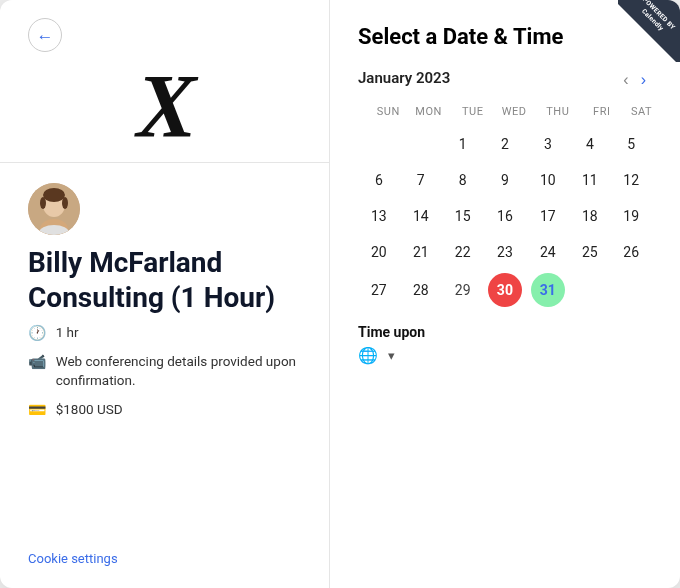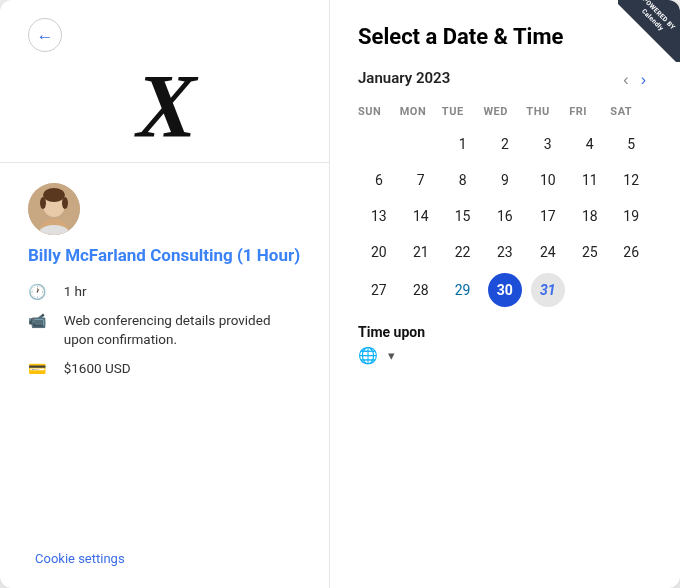--- a/index.html
+++ b/index.html
@@ -85,54 +85,52 @@
       color: #fff;
     }
     
     .avatar svg { width: 52px; height: 52px; }
     .person-name {
       font-size: 13px;
       color: #555;
       margin-bottom: 4px;
     }
     .event-title {
-      font-size: 17px;
-      font-weight: 700;
-      color: #3b82f6;
+      font-size: 28px;
+      font-weight: 700;
+      color: #0f172a;
       line-height: 1.25;
-      margin-bottom: 16px;
+      margin-bottom: 8px;
     }
     .meta-row {
       display: flex;
       align-items: flex-start;
       gap: 9px;
       margin-bottom: 10px;
       font-size: 13.5px;
       color: #333;
     }
     .meta-icon {
       font-size: 15px;
       margin-top: 1px;
       flex-shrink: 0;
       color: #666;
     }
     .meta-text {
       color: #333;
       line-height: 1.4;
-      margin-left: 8px;
     }
     .cookie-link {
       position: absolute;
       bottom: 22px;
       left: 28px;
       font-size: 13px;
       color: #3b6de8;
       text-decoration: none;
       cursor: pointer;
-      margin-left: 7px;
     }
     
     .right-panel {
       flex: 1;
       padding: 24px 28px 20px 28px;
       display: flex;
       flex-direction: column;
       position: relative;
       overflow: hidden;
     }
@@ -170,24 +168,24 @@
       padding: 2px 6px;
       border-radius: 4px;
     }
     .nav-btn.active { color: #3b6de8; }
     .calendar-grid {
       width: 100%;
       border-collapse: collapse;
     }
     .calendar-grid th {
       font-size: 11px;
-      font-weight: 700;
+      font-weight: 400;
       color: #888;
       text-transform: uppercase;
-      text-align: left;
+      text-align: right;
       padding-bottom: 8px;
       letter-spacing: 0.5px;
     }
     .calendar-grid td {
       text-align: center;
       padding: 3px 0;
       font-size: 14px;
       color: #bbb;
       cursor: default;
       width: 44px;
@@ -202,29 +200,28 @@
       display: inline-flex;
       align-items: center;
       justify-content: center;
       width: 34px;
       height: 34px;
       border-radius: 50%;
       font-size: 14px;
       cursor: pointer;
     }
     .day-circle.selected-today {
-      background: #1d4ed8;
+      background: #ef4444;
       color: #fff;
       font-weight: 700;
     }
     .day-circle.selected-next {
-      background: #e5e5e5;
+      background: #86efac;
       color: #3b6de8;
       font-weight: 700;
-      font-style: italic;
     }
     .timezone-section {
       margin-top: 14px;
     }
     .timezone-label {
       font-size: 14px;
       font-weight: 700;
       color: #111;
       margin-bottom: 6px;
     }
@@ -281,21 +278,21 @@
       <div class="meta-row">
         <span class="meta-icon">🕐</span>
         <span class="meta-text">1 hr</span>
       </div>
       <div class="meta-row">
         <span class="meta-icon">📹</span>
         <span class="meta-text">Web conferencing details provided upon confirmation.</span>
       </div>
       <div class="meta-row">
         <span class="meta-icon">💳</span>
-        <span class="meta-text">$1600 USD</span>
+        <span class="meta-text">$1800 USD</span>
       </div>
     </div>
     <a class="cookie-link">Cookie settings</a>
   </div>
 
   <div class="right-panel">
 
     <div class="calendly-badge">
       <div style="position:absolute;top:0;right:0;width:0;height:0;border-style:solid;border-width:0 66px 66px 0;border-color:transparent #2d3748 transparent transparent;"></div>
       <div style="position:absolute;top:8px;right:3px;color:#fff;font-size:6.5px;font-weight:700;text-align:center;transform:rotate(45deg);line-height:1.4;letter-spacing:0.3px;">
@@ -362,21 +359,21 @@
           <td class="active-day">22</td>
           <td class="active-day">23</td>
           <td class="active-day">24</td>
           <td class="active-day">25</td>
           <td class="active-day">26</td>
         </tr>
 
         <tr>
           <td class="active-day">27</td>
           <td class="active-day">28</td>
-          <td style="color:#0369a1;">29</td>
+          <td style="color:#404040;">29</td>
           <td>
             <span class="day-circle selected-today">30</span>
           </td>
           <td>
             <span class="day-circle selected-next">31</span>
           </td>
           <td></td>
           <td></td>
         </tr>
       </tbody>

